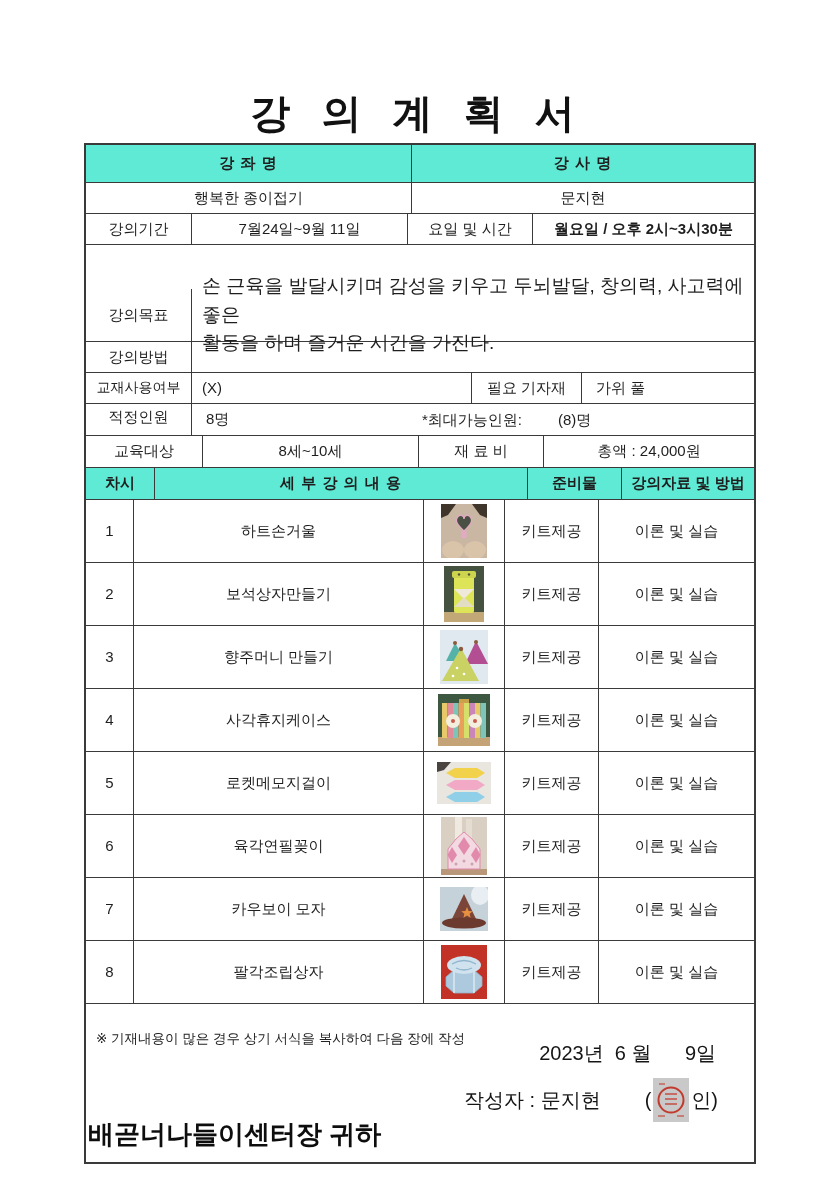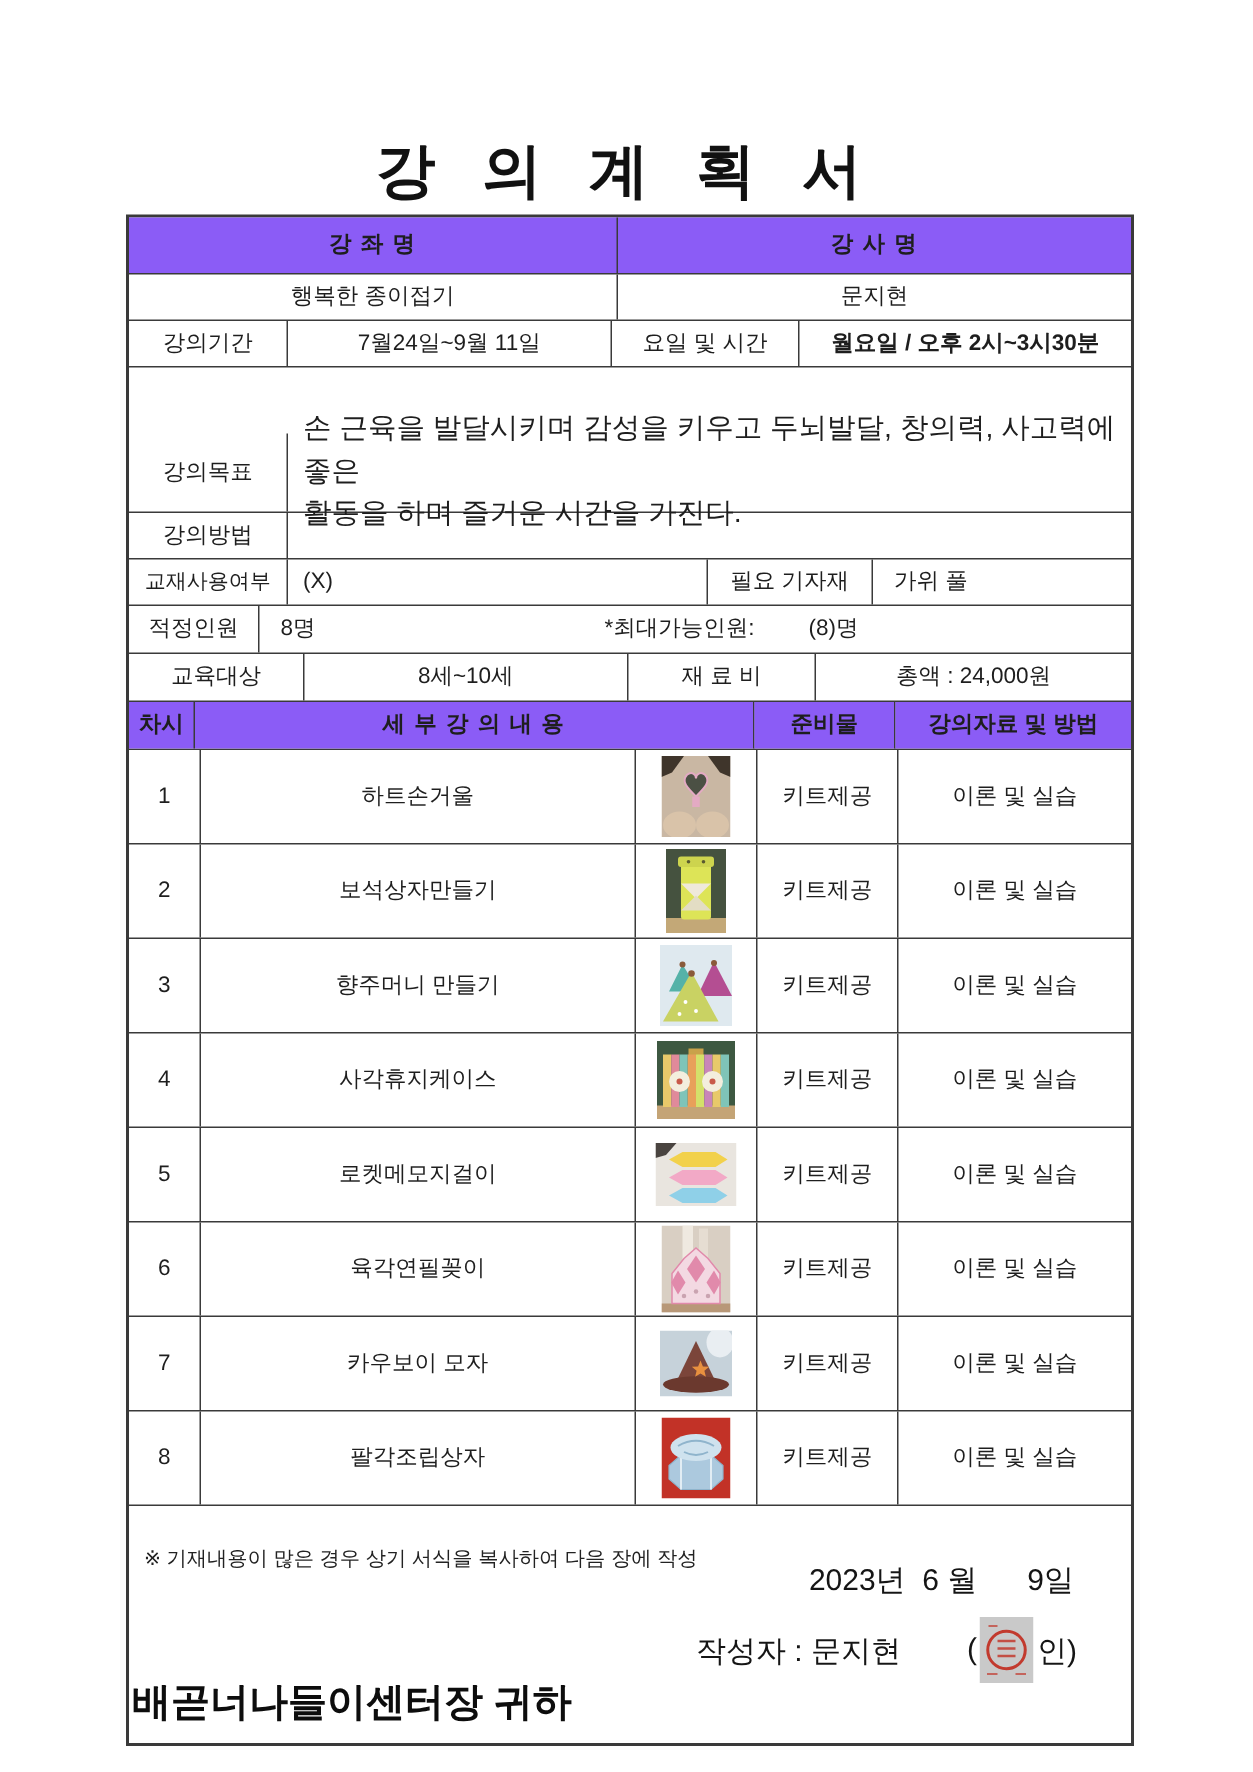--- a/index.html
+++ b/index.html
@@ -4,21 +4,21 @@
 <style>
   html,body{margin:0;padding:0;background:#ffffff;}
   body{width:835px;height:1181px;position:relative;font-family:"Liberation Sans","DejaVu Sans",sans-serif;color:#1e1e1e;}
   .title{position:absolute;top:86px;left:0;width:100%;text-align:center;font-size:40px;font-weight:bold;letter-spacing:10px;color:#111;}
   .doc{position:absolute;left:84px;top:143px;width:668px;border:2px solid #3a3a3a;background:#fff;}
   .row{display:flex;border-bottom:1.5px solid #3a3a3a;box-sizing:border-box;align-items:stretch;}
   .row.last{border-bottom:none;}
   .cell{box-sizing:border-box;border-right:1.5px solid #3a3a3a;display:flex;align-items:center;justify-content:center;font-size:15px;line-height:1.25;}
   .cell.end{border-right:none;}
   .cell.left{justify-content:flex-start;padding-left:10px;}
-  .gray{background:#8b5cf6;}
+  .gray{background:#5eead4;}
   .bold{font-weight:bold;}
   .sp{letter-spacing:1px;}
   .goalcell{flex-direction:column;align-items:flex-start;justify-content:center;padding-left:10px;}
   .goalcell div{font-size:19px;line-height:1.5;}
   .caprel{position:relative;justify-content:flex-start;padding-left:14px;}
   .caprel .maxlab{position:absolute;left:230px;top:50%;transform:translateY(-50%);}
   .caprel .maxval{position:absolute;left:366px;top:50%;transform:translateY(-50%);}
   .thumbwrap{padding:3px 0;}
   .footer{position:relative;height:158px;box-sizing:border-box;}
   .note{position:absolute;left:10px;top:26px;font-size:13.5px;color:#222;}
@@ -66,37 +66,37 @@
   </div>
 
   <div class="row" style="height:31px;">
     <div class="cell" style="width:106px;font-size:14px;">교재사용여부</div>
     <div class="cell left" style="width:280px;">(X)</div>
     <div class="cell" style="width:110px;">필요 기자재</div>
     <div class="cell end left" style="flex:1;padding-left:14px;">가위 풀</div>
   </div>
 
   <div class="row" style="height:32px;">
-    <div class="cell" style="width:87px;">적정인원</div>
+    <div class="cell" style="width:106px;font-family:Liberation Mono, monospace;">적정인원</div>
     <div class="cell end caprel" style="flex:1;">
       <span>8명</span>
       <span class="maxlab">*최대가능인원:</span>
       <span class="maxval">(8)명</span>
     </div>
   </div>
 
   <div class="row" style="height:32px;">
     <div class="cell" style="width:117px;">교육대상</div>
     <div class="cell" style="width:216px;">8세~10세</div>
     <div class="cell" style="width:125px;">재 료 비</div>
     <div class="cell end" style="flex:1;">총액 : 24,000원</div>
   </div>
 
   <div class="row" style="height:32px;">
-    <div class="cell gray bold" style="width:44px;">차시</div>
+    <div class="cell gray bold" style="width:69px;">차시</div>
     <div class="cell gray bold sp" style="width:373px;">세 부 강 의 내 용</div>
     <div class="cell gray bold" style="width:94px;">준비물</div>
     <div class="cell gray bold end" style="flex:1;">강의자료 및 방법</div>
   </div>
 
   <div class="row" style="height:63px;">
     <div class="cell" style="width:48px;">1</div>
     <div class="cell" style="width:290px;">하트손거울</div>
     <div class="cell thumbwrap" style="width:81px;">
       <svg width="46" height="54" viewBox="0 0 46 54">

